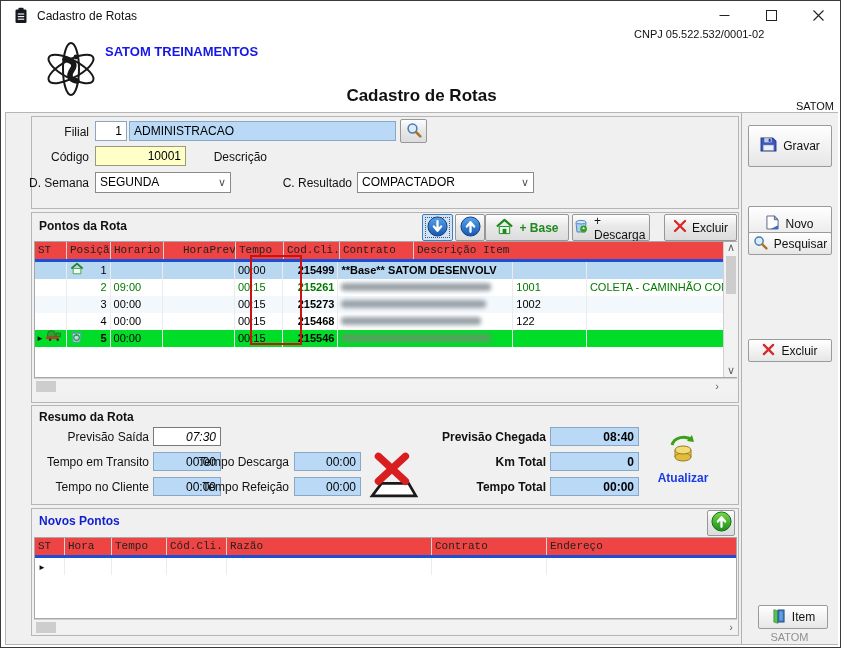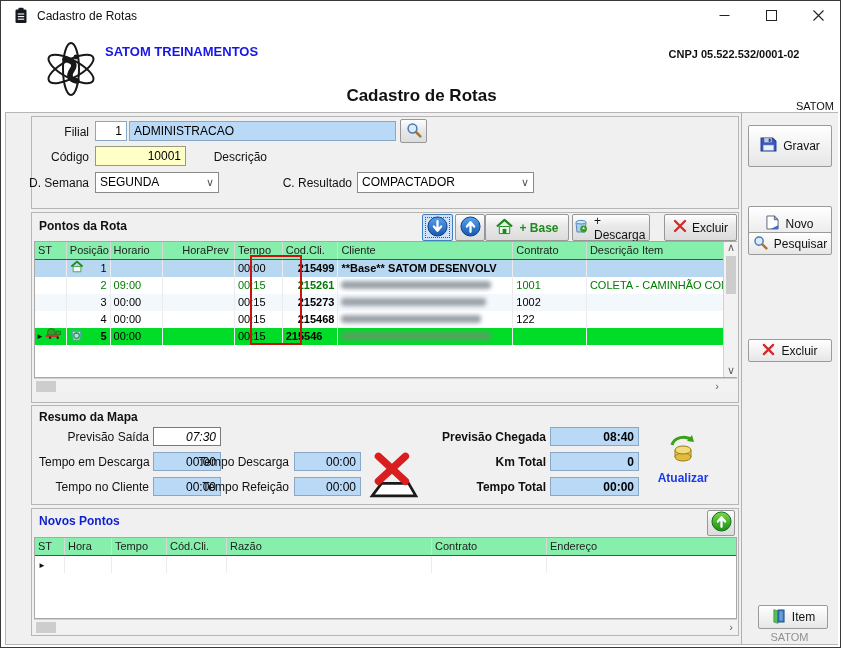--- a/index.html
+++ b/index.html
@@ -12,21 +12,21 @@
   .f-blue{background:#b9d9f7;}
   .f-yellow{background:#ffffc8;border-color:#9a9a7a;}
   .f-right{text-align:right;}
   .combo{border:1px solid #8a8a8a;background:#fff;font-size:12px;line-height:19px;padding:0 4px;display:flex;justify-content:space-between;align-items:center;}
   .combo .ar{font-size:11px;color:#555;line-height:19px;}
   .panel{border:1px solid #b6b6b6;background:#f0f0f0;}
   .btn{border:1px solid #979797;background:linear-gradient(#fefefe,#e9e9e9 45%,#dcdcdc);border-radius:2px;display:flex;align-items:center;justify-content:center;gap:5px;font-size:12px;color:#111;cursor:default;}
   .btn svg{flex:0 0 auto;}
   .gtitle{font-size:12px;font-weight:bold;color:#111;}
   .grid{background:#fff;border:1px solid #a8a8a8;}
-  .ghead{display:flex;height:17px;background:#86efac;border-bottom:1px solid #1d4ed8;}
+  .ghead{display:flex;height:17px;background:#ef4444;border-bottom:3px solid #1d4ed8;font-family:Liberation Mono, monospace;}
   .ghead .c{font-size:11px;color:#222;line-height:16px;border-right:1px solid #d8d8d8;padding:0 3px;box-sizing:border-box;white-space:nowrap;overflow:hidden;}
   .grow{display:flex;height:17px;}
   .grow .c{font-size:11px;line-height:17px;border-right:1px solid #ececec;padding:0 3px;box-sizing:border-box;white-space:nowrap;overflow:hidden;}
   .c0{width:32px;}.c1{width:44px;}.c2{width:53px;}.c3{width:56px;margin-left:16px;}.c4{width:48px;}.c5{width:56px;}.c6{width:176px;}.c7{width:74px;}.c8{width:150px;border-right:none!important;}
   .n0{width:30px;}.n1{width:47px;}.n2{width:55px;}.n3{width:60px;}.n4{width:205px;}.n5{width:115px;}.n6{width:177px;border-right:none!important;}
   .r-sel{background:#b8d7f0;}
   .r-alt{background:#f3f8fd;}
   .r-green{background:#00dc28;}
   .txt-green{color:#007a00;}
   .bold{font-weight:bold;}
@@ -77,41 +77,41 @@
         <g stroke="#181818" stroke-width="2" fill="none">
           <ellipse cx="28" cy="34" rx="25" ry="9" transform="rotate(-28 28 34)"></ellipse>
           <ellipse cx="28" cy="34" rx="25" ry="9" transform="rotate(28 28 34)"></ellipse>
           <ellipse cx="28" cy="34" rx="26" ry="8" transform="rotate(90 28 34)"></ellipse>
         </g>
         <path d="M22 24 q13 3 7 11 q-6 9 5 11" stroke="#181818" stroke-width="5.5" fill="none" stroke-linecap="round"></path>
         <circle cx="33" cy="22" r="2.4" fill="#181818"></circle>
       </svg>
   </span>
   <span class="abs lbl blbl" style="left:104px;top:42px;font-size:13px;color:#1616e8;">SATOM TREINAMENTOS</span>
-  <span class="abs lbl" style="left:633px;top:44px;width:200px;font-size:11px;text-align:center;font-weight:bold;">CNPJ 05.522.532/0001-02</span>
+  <span class="abs lbl" style="left:633px;top:24px;width:200px;font-size:11px;text-align:left;">CNPJ 05.522.532/0001-02</span>
   <div class="abs" style="left:0;top:85px;width:841px;text-align:center;font-size:17px;font-weight:bold;color:#111;">Cadastro de Rotas</div>
   <span class="abs lbl" style="left:733px;top:96px;width:100px;font-size:11px;text-align:right;">SATOM</span>
 
   <div class="abs panel" style="left:4px;top:111px;width:833px;height:533px;"></div>
 
   <div class="abs panel" style="left:30px;top:115px;width:708px;height:93px;"></div>
   <span class="abs lbl rlbl" style="left:34px;top:122px;width:54px;">Filial</span>
   <div class="abs field f-right" style="left:94px;top:120px;width:32px;height:20px;">1</div>
   <div class="abs field f-blue" style="left:128px;top:120px;width:267px;height:20px;">ADMINISTRACAO</div>
   <div class="abs btn" style="left:399px;top:118px;width:27px;height:24px;">
     <span><svg width="16" height="16" viewBox="0 0 16 16">
           <circle cx="6.5" cy="6.5" r="4.4" fill="#d8ecfc" stroke="#4a7ab0" stroke-width="1.5"></circle>
           <line x1="10" y1="10" x2="14.3" y2="14.3" stroke="#a8742a" stroke-width="2.5" stroke-linecap="round"></line>
         </svg></span>
   </div>
   <span class="abs lbl rlbl" style="left:34px;top:147px;width:54px;">Código</span>
   <div class="abs field f-yellow f-right" style="left:94px;top:145px;width:91px;height:20px;">10001</div>
   <span class="abs lbl rlbl" style="left:200px;top:147px;width:66px;">Descrição</span>
   <span class="abs lbl rlbl" style="left:28px;top:173px;width:60px;">D. Semana</span>
-  <div class="abs combo" style="left:94px;top:171px;width:124px;height:21px;">
+  <div class="abs combo" style="left:94px;top:171px;width:136px;height:21px;">
     <span>SEGUNDA</span>
     <span class="ar">∨</span>
   </div>
   <span class="abs lbl rlbl" style="left:275px;top:173px;width:76px;">C. Resultado</span>
   <div class="abs combo" style="left:356px;top:171px;width:177px;height:21px;">
     <span>COMPACTADOR</span>
     <span class="ar">∨</span>
   </div>
 
   <div class="abs panel" style="left:30px;top:211px;width:708px;height:191px;"></div>
@@ -166,21 +166,20 @@
   </div>
 
   <div class="abs grid" style="left:33px;top:240px;width:703px;height:137px;">
     <div class="ghead">
       <div class="c c0">ST</div>
       <div class="c c1">Posição</div>
       <div class="c c2">Horario</div>
       <div class="c c3">HoraPrev</div>
       <div class="c c4">Tempo</div>
       <div class="c c5">Cod.Cli.</div>
-      <div class="c c6">Cliente</div>
       <div class="c c7">Contrato</div>
       <div class="c c8">Descrição Item</div>
     </div>
 
     <div class="grow r-sel">
       <div class="c c0"></div>
       <div class="c c1 posflex">
           <span><svg width="14" height="13" viewBox="0 0 20 18">
               <path d="M2 9 L10 2 L18 9" stroke="#1e8a1e" stroke-width="2.6" fill="none" stroke-linejoin="round"></path>
               <path d="M4.5 9 h11 v7.5 h-11z" fill="#f2fcf2" stroke="#1e8a1e"></path>
@@ -254,21 +253,21 @@
               <path d="M2.5 3.5 h9 l-1 9.5 h-7z" fill="#b8d8f2" stroke="#6898c8"></path>
               <path d="M1.8 3.5 h10.4" stroke="#6898c8" stroke-width="1.2"></path>
               <circle cx="7" cy="8.2" r="3" fill="none" stroke="#2a9a2a" stroke-width="1.3"></circle>
               <path d="M7 4.4 l1.5 1.7 h-3z" fill="#2a9a2a"></path>
             </svg></span>
           <span class="bold">5</span>
         </div>
       <div class="c c2">00:00</div>
       <div class="c c3"></div>
       <div class="c c4">00:15</div>
-      <div class="c c5 bold" style="">215546</div>
+      <div class="c c5 bold" style="text-align:right;">215546</div>
       <div class="c c6">
           <div class="blurblock" style="width:150px;background:#55a060;"></div>
         </div>
       <div class="c c7"></div>
       <div class="c c8"></div>
     </div>
   </div>
 
   <div class="abs" style="left:249px;top:254px;width:52px;height:90px;border:2px solid #cc1111;pointer-events:none;"></div>
 
@@ -277,24 +276,24 @@
     <div class="thumb" style="margin:2px auto 0;width:10px;height:38px;"></div>
     <div style="position:absolute;bottom:2px;width:100%;text-align:center;" class="s-ar">∨</div>
   </div>
 
   <div class="scroll-h" style="left:33px;top:377px;width:703px;height:14px;">
     <div class="thumb" style="margin-left:2px;width:20px;height:11px;"></div>
     <div class="s-ar" style="position:absolute;right:18px;">›</div>
   </div>
 
   <div class="abs panel" style="left:30px;top:404px;width:708px;height:100px;"></div>
-  <span class="abs gtitle" style="left:38px;top:409px;">Resumo da Mapa</span>
+  <span class="abs gtitle" style="left:38px;top:409px;">Resumo da Rota</span>
   <span class="abs lbl rlbl" style="left:38px;top:427px;width:110px;">Previsão Saída</span>
   <div class="abs field f-right" style="left:152px;top:426px;width:68px;height:19px;border-color:#7a7a7a;font-style:italic;">07:30</div>
-  <span class="abs lbl rlbl" style="left:38px;top:452px;width:110px;">Tempo em Descarga</span>
+  <span class="abs lbl rlbl" style="left:38px;top:452px;width:110px;">Tempo em Transito</span>
   <div class="abs field f-blue f-right" style="left:152px;top:451px;width:68px;height:19px;">00:00</div>
   <span class="abs lbl rlbl" style="left:38px;top:477px;width:110px;">Tempo no Cliente</span>
   <div class="abs field f-blue f-right" style="left:152px;top:476px;width:68px;height:19px;">00:00</div>
   <span class="abs lbl rlbl" style="left:192px;top:452px;width:96px;">Tempo Descarga</span>
   <div class="abs field f-blue f-right" style="left:293px;top:451px;width:67px;height:19px;">00:00</div>
   <span class="abs lbl rlbl" style="left:192px;top:477px;width:96px;">Tempo Refeição</span>
   <div class="abs field f-blue f-right" style="left:293px;top:476px;width:67px;height:19px;">00:00</div>
   <span class="abs" style="left:368px;top:448px;width:50px;height:50px;">
     <svg width="50" height="50" viewBox="0 0 48 48">
         <path d="M12 33 L38 33 L45 45 L3 45 Z" fill="#fff" stroke="#1a1a1a" stroke-width="2.6"></path>

